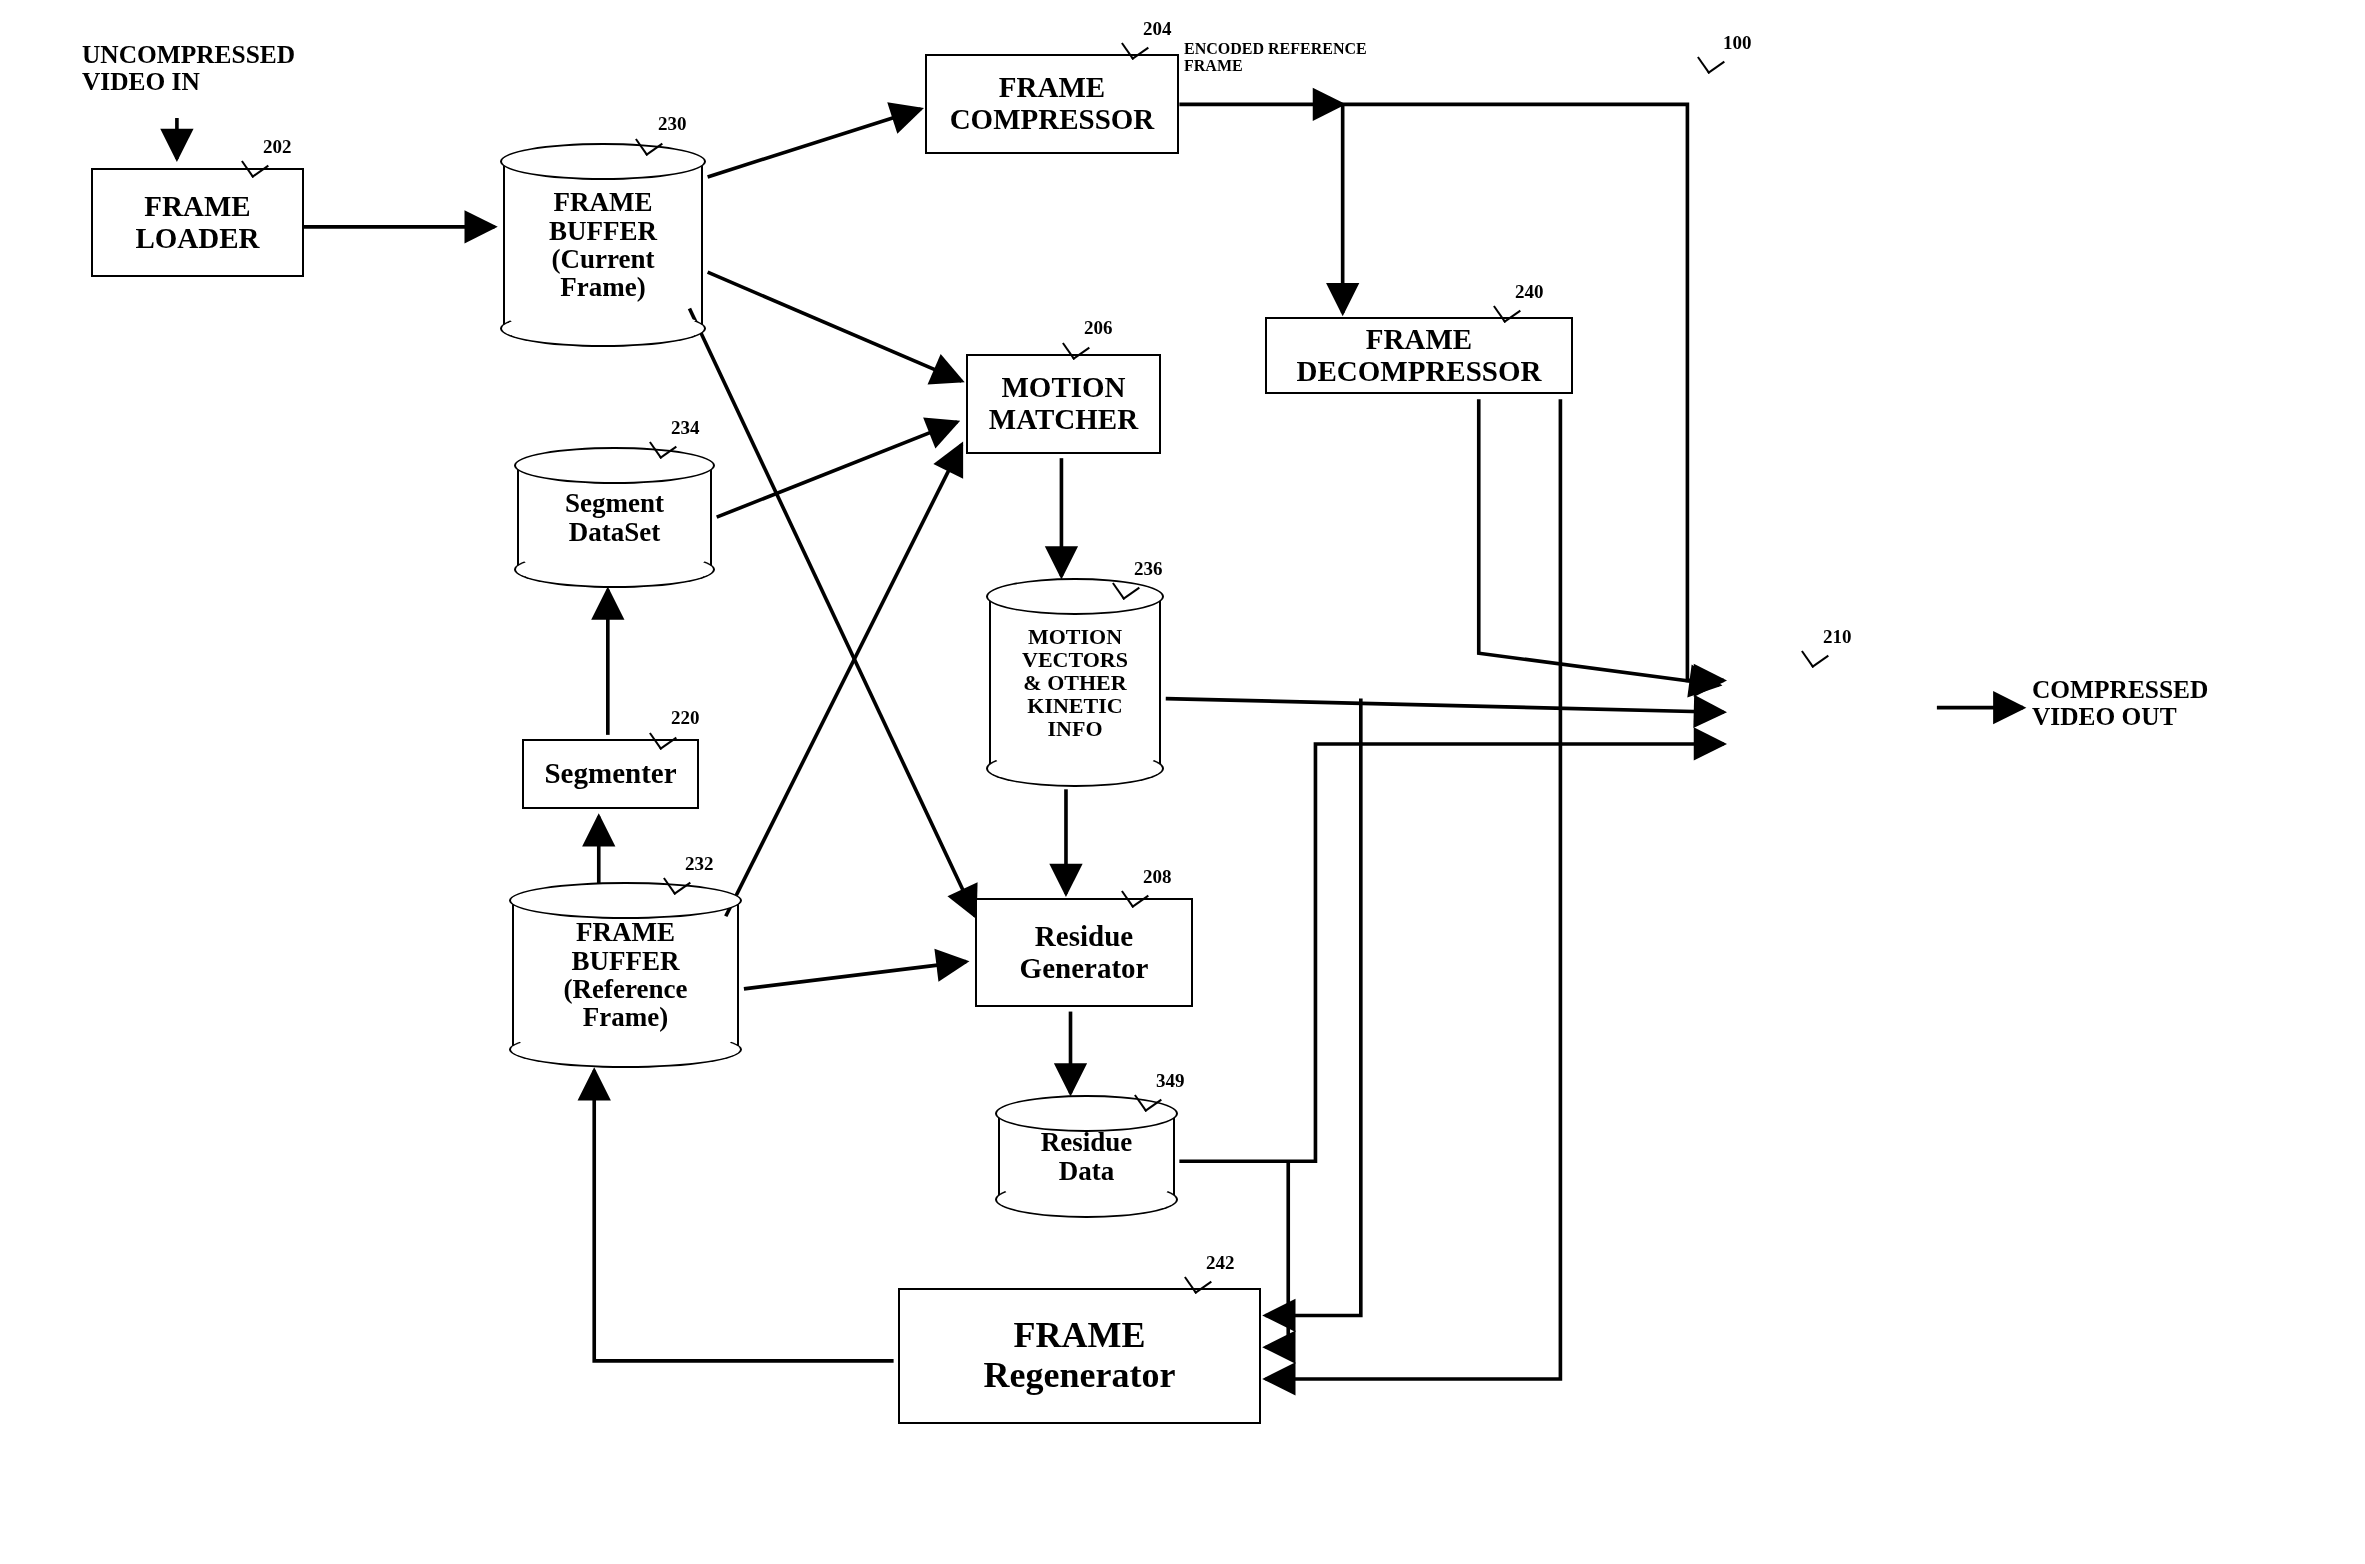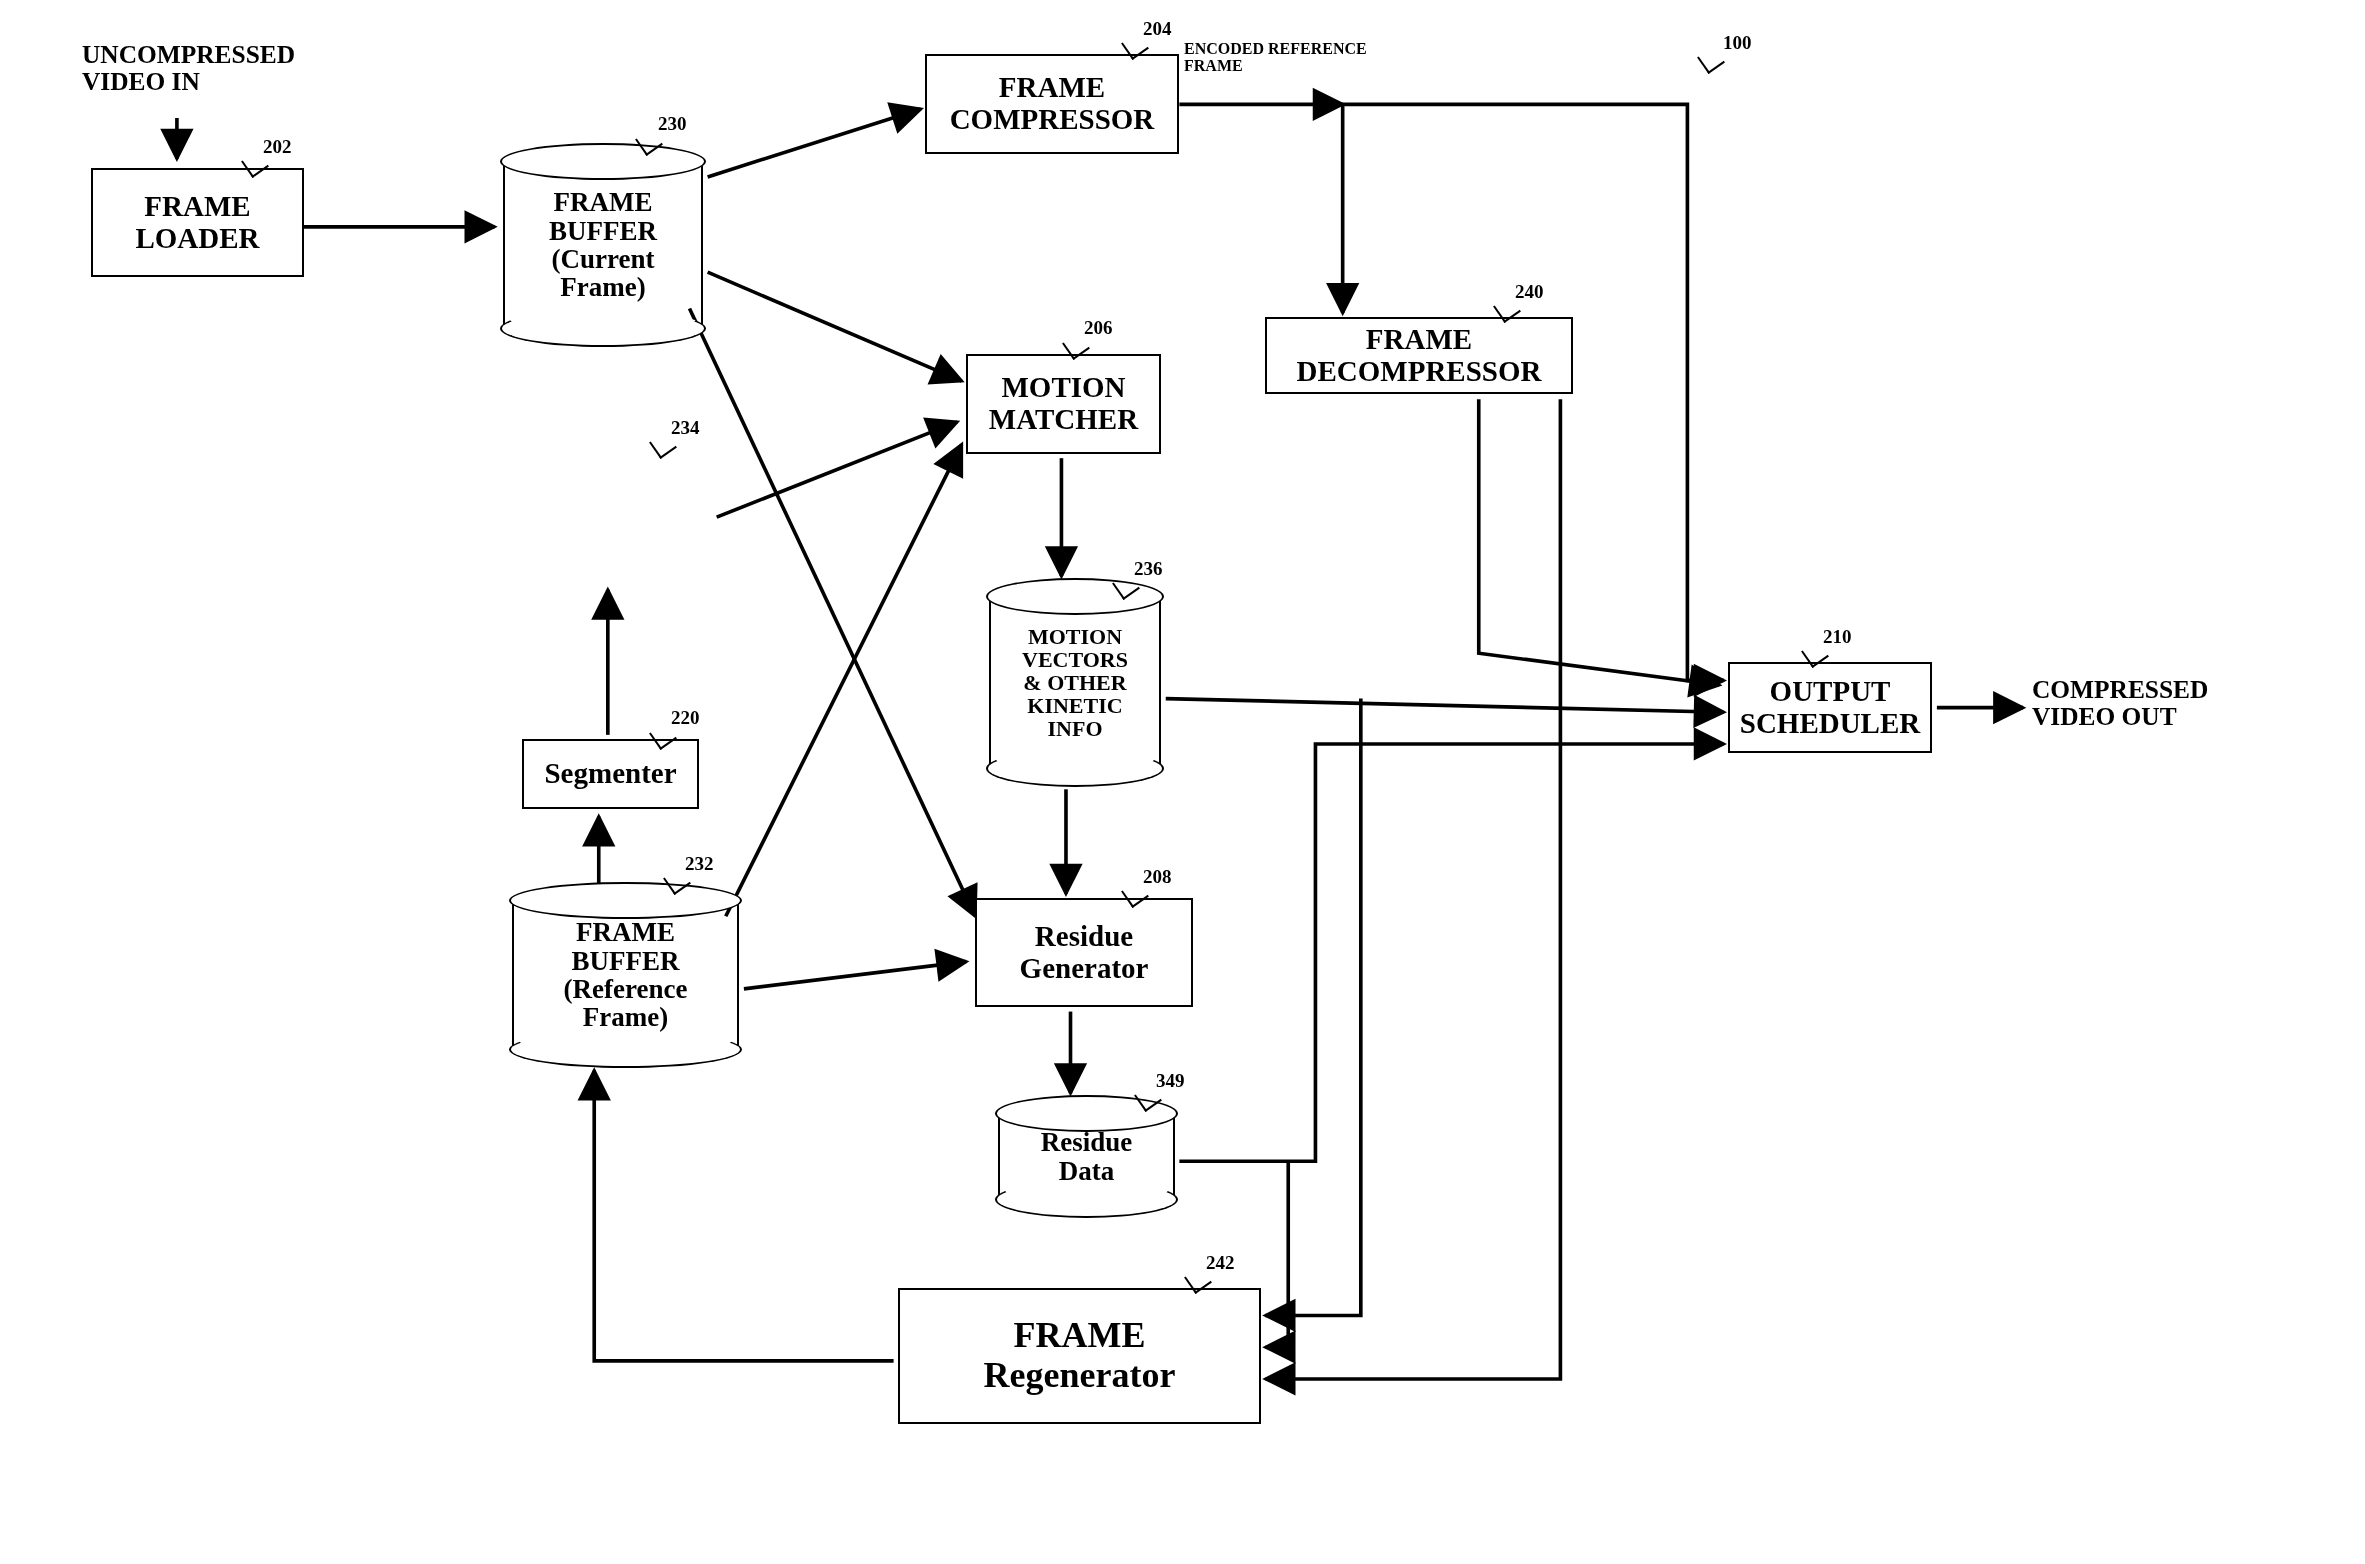--- a/index.html
+++ b/index.html
@@ -112,24 +112,20 @@
   <div class="ref" style="left:1084px;top:317px;">206</div>
   <div class="tick" style="left:1066px;top:336px;"></div>
 
   <div class="box" style="left:975px;top:898px;width:218px;height:109px;">
     <span>Residue
 Generator</span>
   </div>
   <div class="ref" style="left:1143px;top:866px;">208</div>
   <div class="tick" style="left:1125px;top:884px;"></div>
 
-  <div class="box" style="left:1728px;top:662px;width:204px;height:91px;">
-    <span>OUTPUT
-SCHEDULER</span>
-  </div>
   <div class="ref" style="left:1823px;top:626px;">210</div>
   <div class="tick" style="left:1805px;top:644px;"></div>
 
   <div class="box" style="left:522px;top:739px;width:177px;height:70px;text-align:center;">
     <span>Segmenter</span>
   </div>
   <div class="ref" style="left:671px;top:707px;">220</div>
   <div class="tick" style="left:653px;top:726px;"></div>
 
   <div class="box" style="left:1265px;top:317px;width:308px;height:77px;">
@@ -153,20 +149,29 @@
     <div class="lbl">
         <span>FRAME
 BUFFER
 (Current
 Frame)</span>
       </div>
   </div>
   <div class="ref" style="left:658px;top:113px;">230</div>
   <div class="tick" style="left:639px;top:132px;"></div>
 
+  <div class="cyl" style="left:517px;top:463px;width:195px;height:109px;">
+    <div class="body"></div>
+      <div class="bot"></div>
+      <div class="top"></div>
+    <div class="lbl">
+        <span>Segment
+DataSet</span>
+      </div>
+  </div>
   <div class="ref" style="left:671px;top:417px;">234</div>
   <div class="tick" style="left:653px;top:435px;"></div>
 
   <div class="cyl" style="left:512px;top:898px;width:227px;height:154px;">
     <div class="body"></div>
       <div class="bot"></div>
       <div class="top"></div>
     <div class="lbl">
         <span>FRAME
 BUFFER

